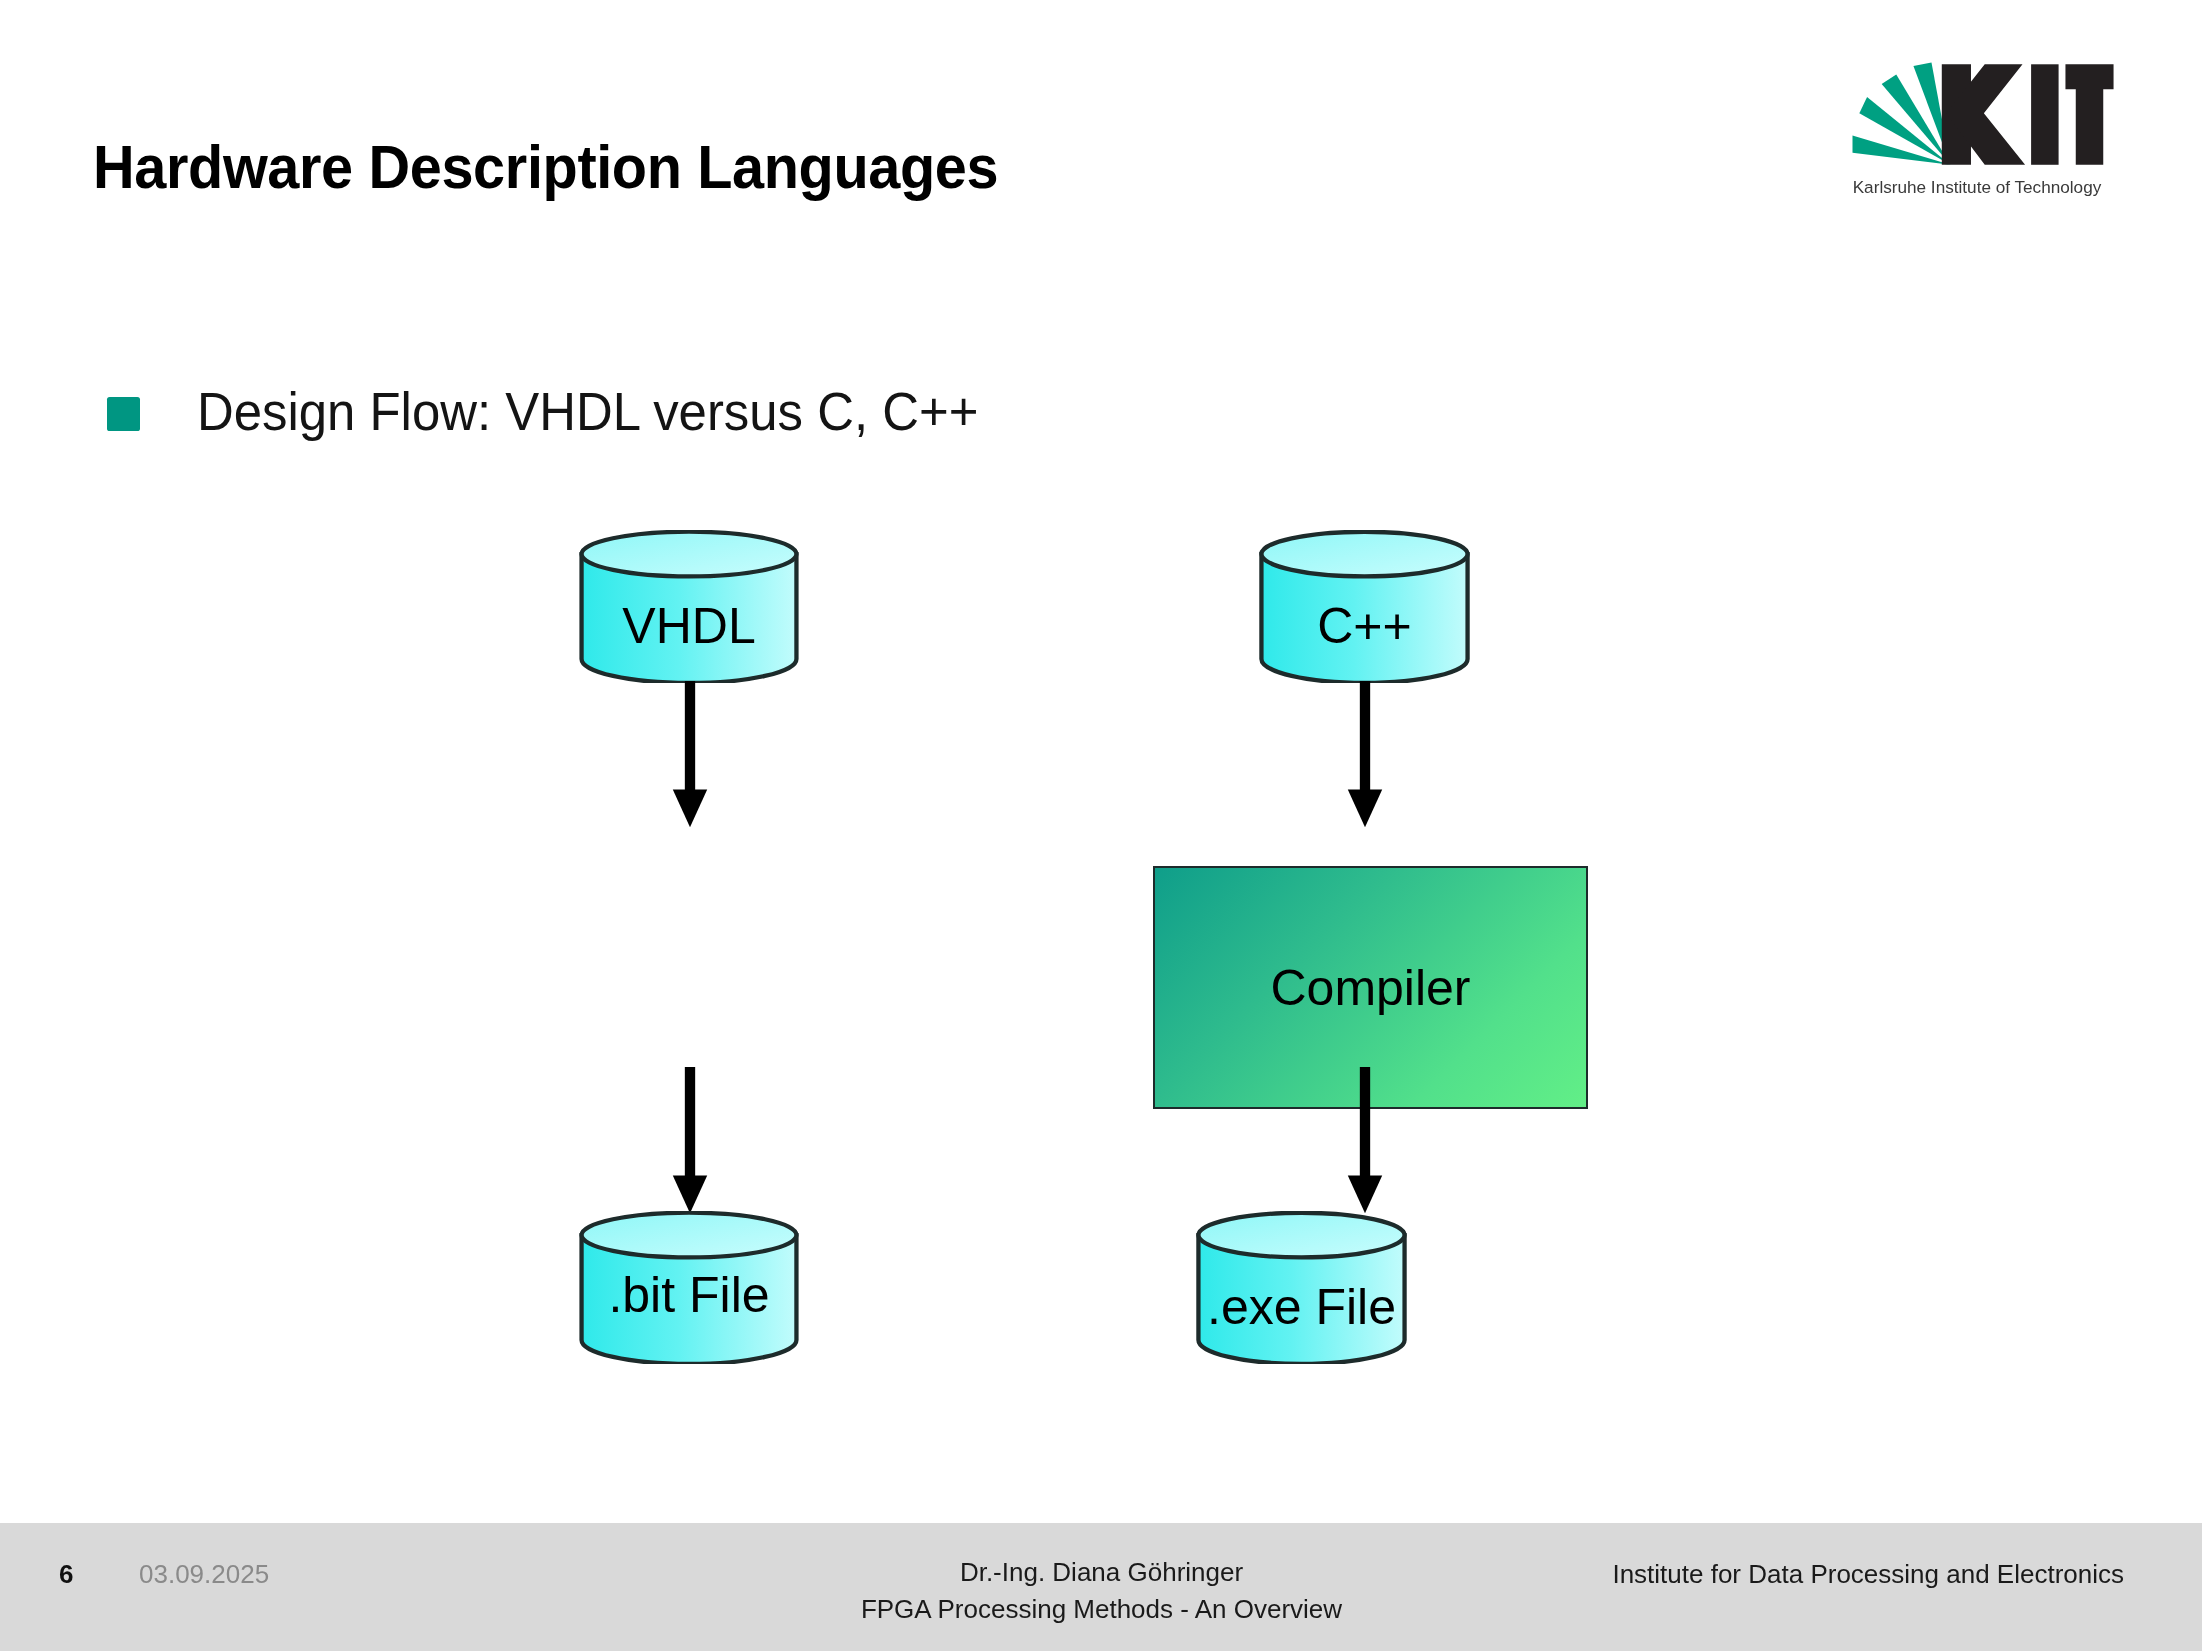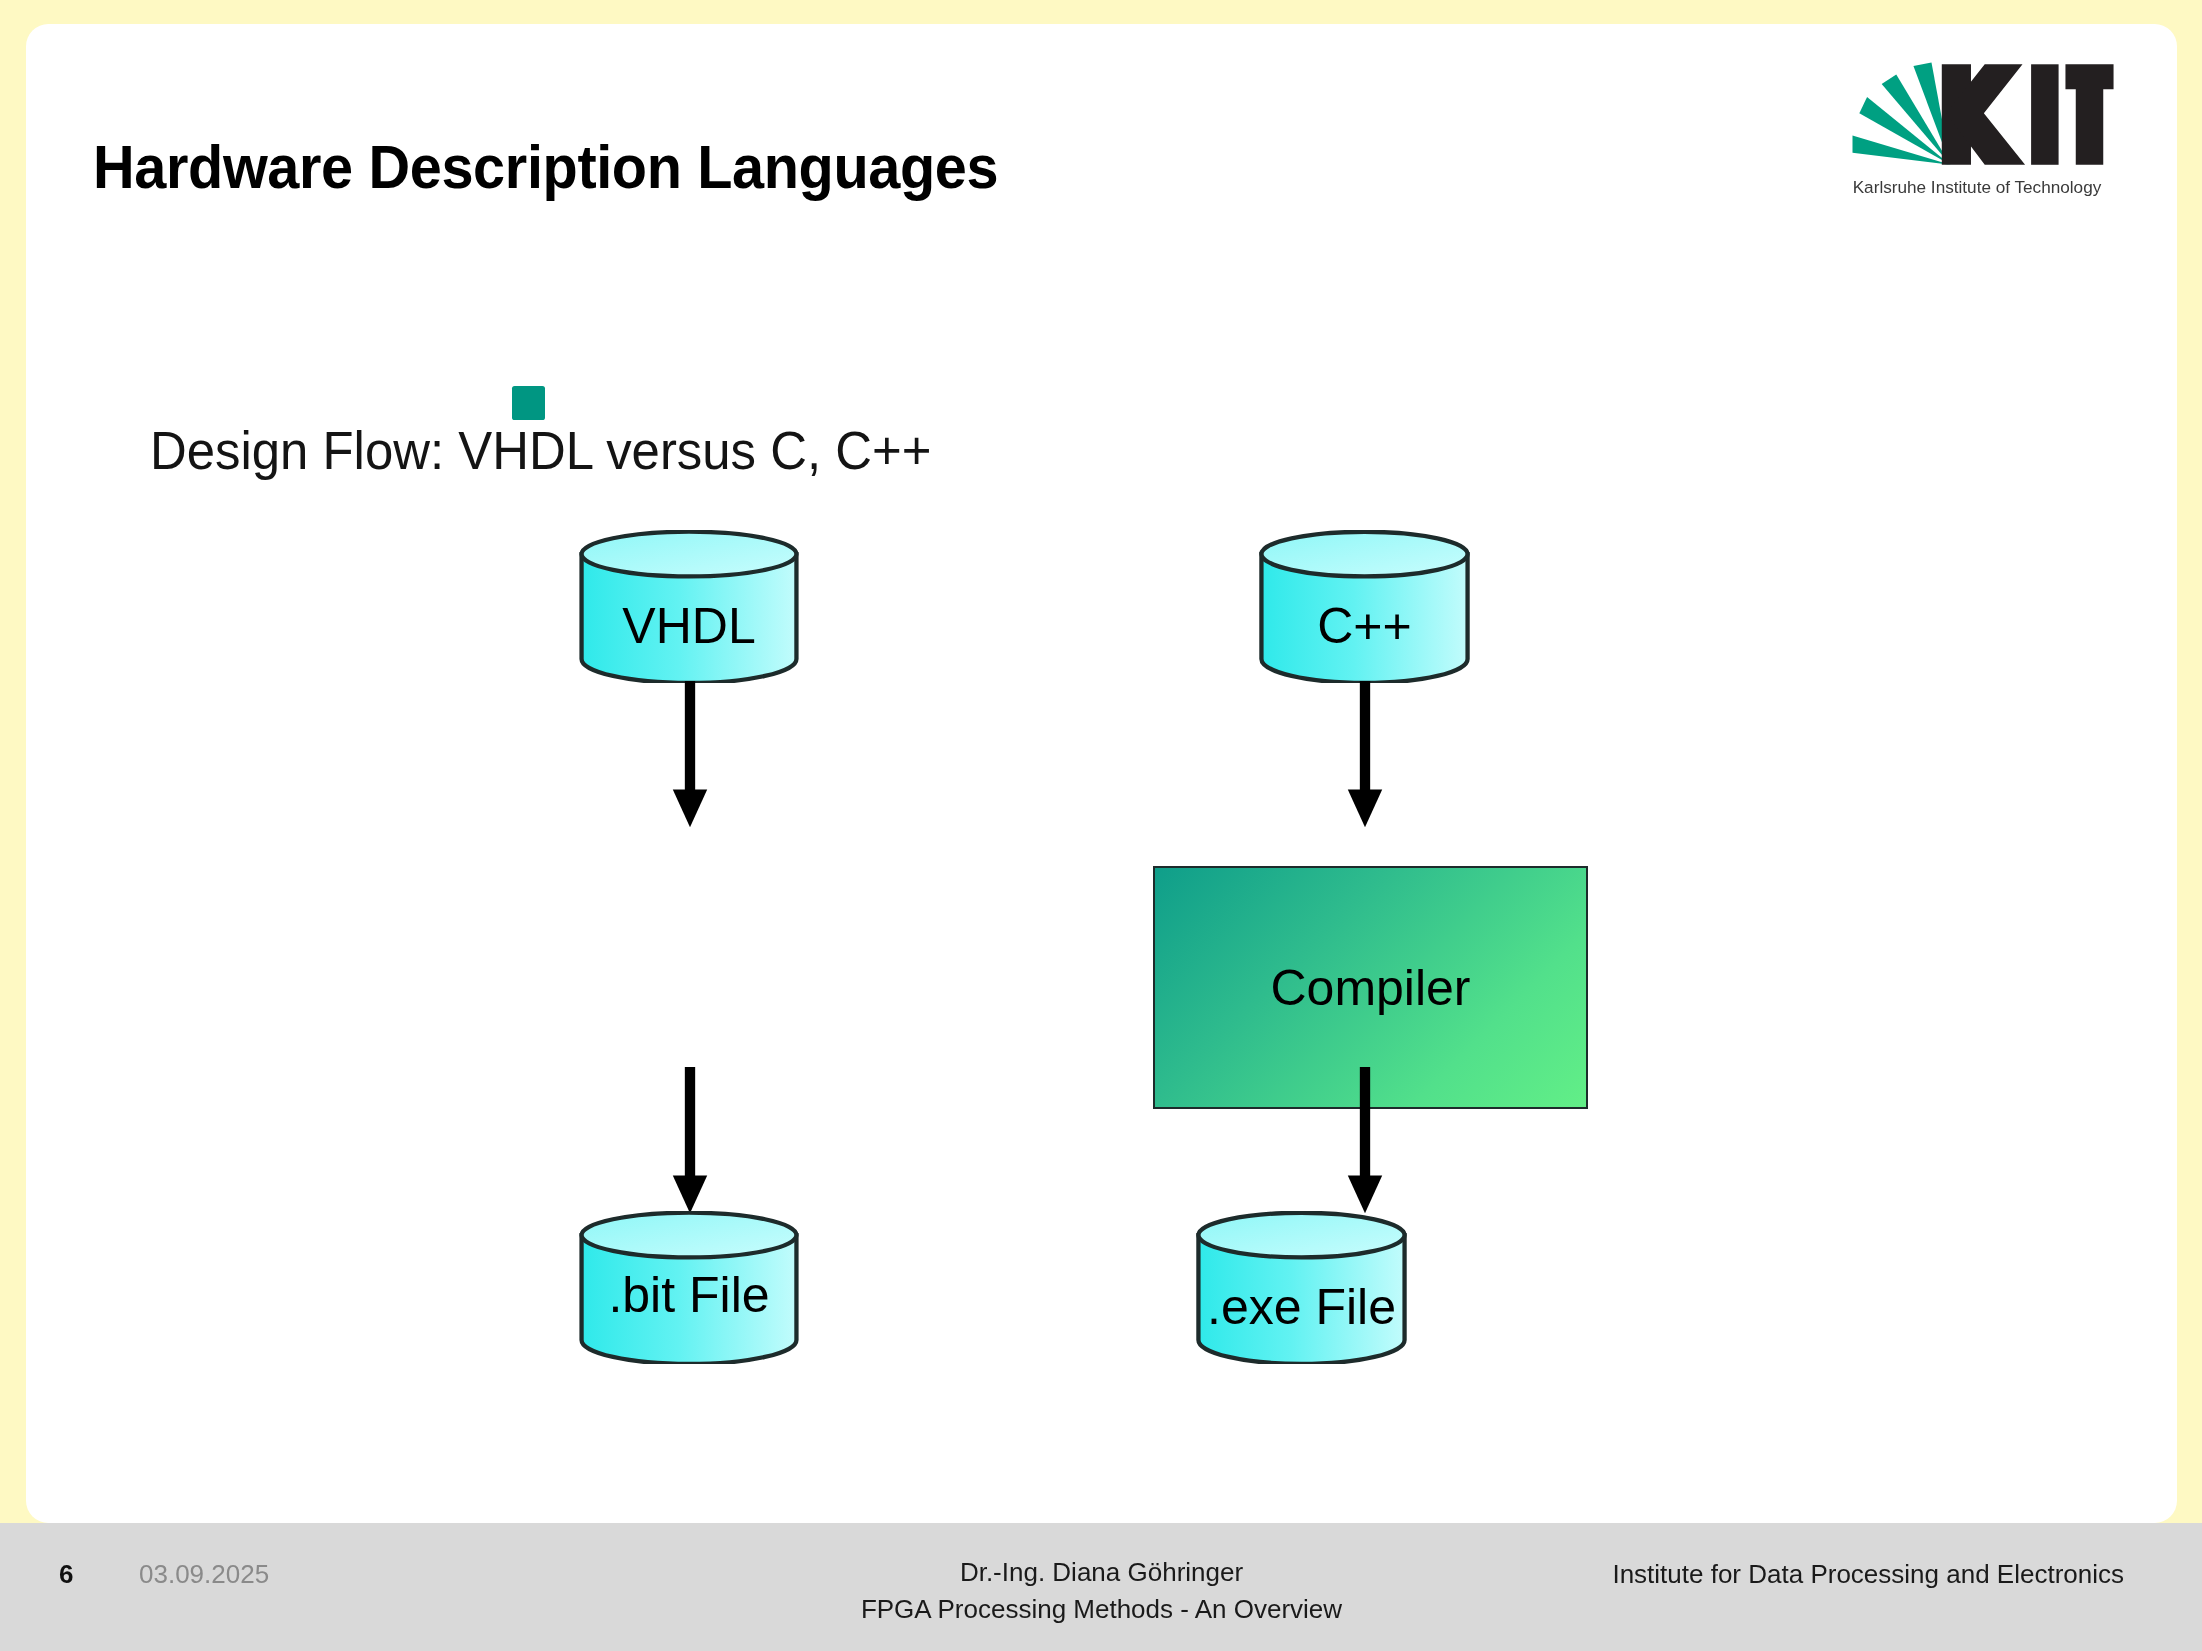--- a/index.html
+++ b/index.html
@@ -14,21 +14,21 @@
     overflow: hidden;
     position: relative;
   }
 
   
   .slide {
     position: absolute;
     left: 0; top: 0;
     width: 2203px;
     height: 1560px;
-    background: #fef9c3;
+    background: #ffffff;
   }
   .slide-card {
     position: absolute;
     left: 26px;
     top: 24px;
     width: 2151px;
     height: 1499px;
     background: #ffffff;
     border-radius: 22.4px;
   }
@@ -53,25 +53,24 @@
     left: 1840px;
     top: 60px;
     width: 274px;
     height: 146px;
   }
   .kit-logo svg { display: block; width: 274px; height: 146px; }
 
   
   .bullet-row {
     position: absolute;
-    left: 93px;
+    left: 107px;
     top: 381px;
     display: flex;
     align-items: center;
-    flex-direction: column;
   }
   .bullet-square {
     width: 33px;
     height: 34px;
     background: #009682;
     border-radius: 2.6px;
     flex: 0 0 auto;
     margin-top: 5.2px;
   }
   .bullet-text {

